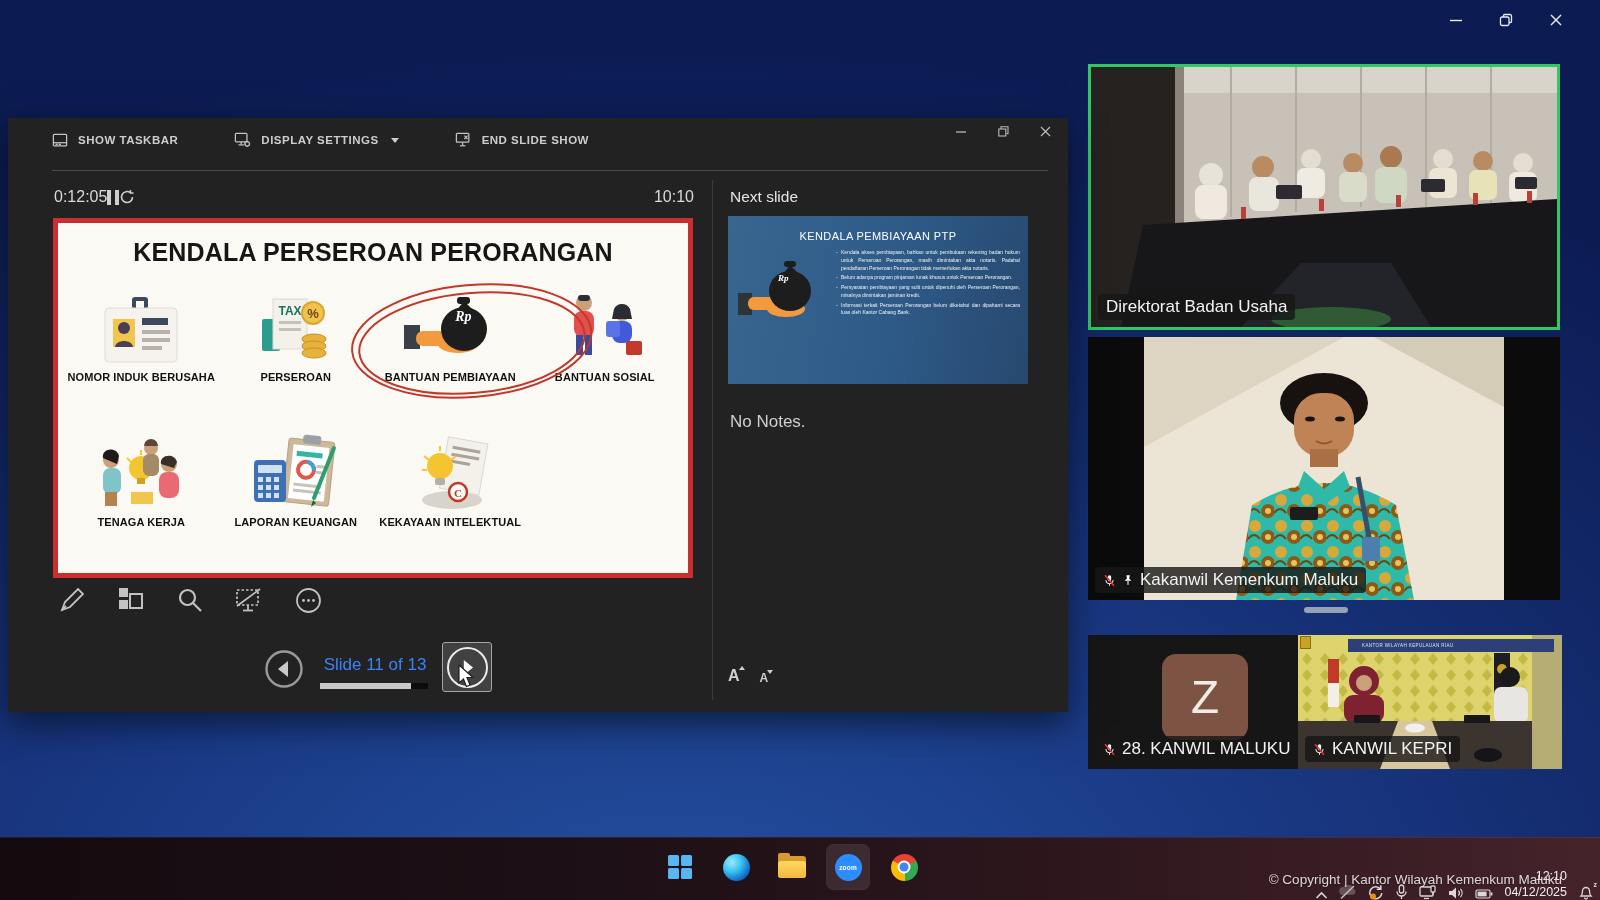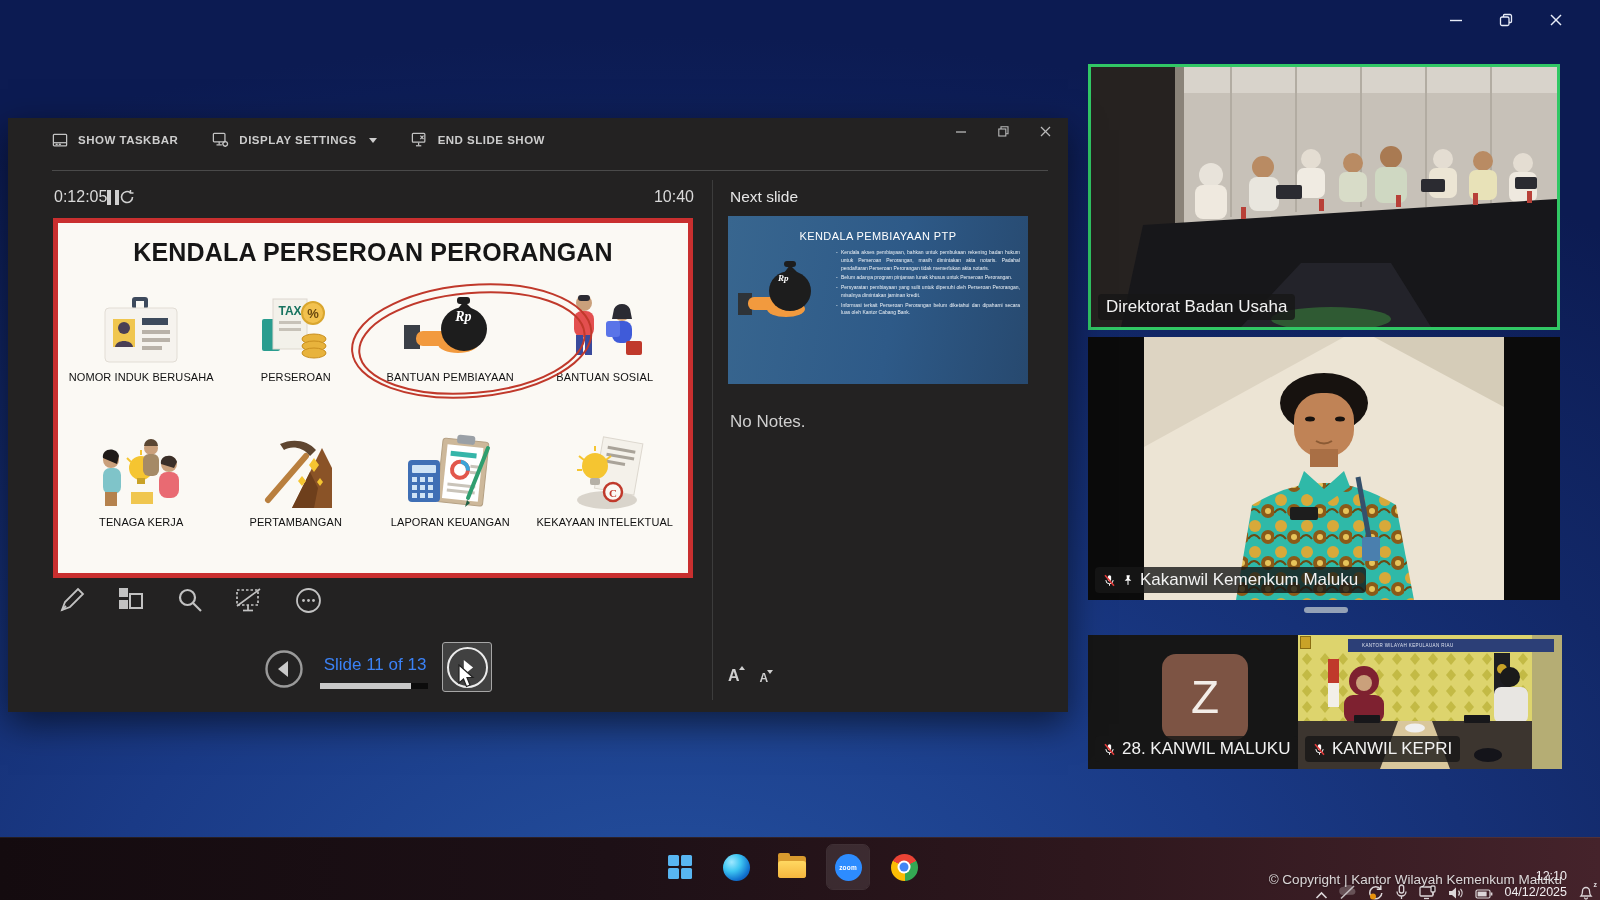--- a/index.html
+++ b/index.html
@@ -8,40 +8,40 @@
     background:radial-gradient(1500px 900px at 42% 104%, #24509f 0%, #1a3a86 38%, #122868 70%, #0c1b52 100%);}
   svg{display:block}
   
   .screen-controls{position:absolute;top:10px;right:34px;display:flex;gap:30px;z-index:5}
   .sc-btn{width:20px;height:20px;display:flex;align-items:center;justify-content:center;color:#e8edf8}
   
   .pw{position:absolute;left:8px;top:118px;width:1060px;height:594px;background:#232222;
       box-shadow:0 12px 34px rgba(0,0,0,.55);z-index:2}
   .pw-controls{position:absolute;top:4px;right:12px;display:flex;gap:20px;color:#b9b9b9}
   .pw-btn{width:22px;height:18px;display:flex;align-items:center;justify-content:center}
-  .pw-toolbar{position:absolute;top:14px;left:44px;display:flex;gap:34px;align-items:center}
+  .pw-toolbar{position:absolute;top:14px;left:44px;display:flex;gap:56px;align-items:center}
   .tb-item{display:flex;gap:10px;align-items:center;font-size:11.5px;font-weight:700;
            letter-spacing:.5px;color:#cdcdcd;cursor:default}
   .tb-item .icn{color:#c4c4c4}
   .dd-arrow{width:0;height:0;border-left:4px solid transparent;border-right:4px solid transparent;
             border-top:5px solid #cdcdcd;margin-left:2px}
   .pw-sep{position:absolute;top:52px;left:44px;right:20px;height:1px;background:#4a4a4a}
   .timer{position:absolute;top:70px;left:46px;display:flex;align-items:center;
          color:#d9d9d9;font-size:16px}
   .pause{display:flex;gap:4px}
   .pause span{width:4px;height:15px;background:#cfcfcf;display:block}
   .clock{position:absolute;top:70px;left:560px;width:126px;text-align:right;color:#d9d9d9;font-size:16px}
   
   .slide{position:absolute;left:45px;top:100px;width:640px;height:360px;background:#fbf9f4;
          border:5px solid #c92f2f;box-sizing:border-box;overflow:hidden}
   .slide-title{margin-top:15px;text-align:center;font-size:25px;font-weight:800;color:#161616;letter-spacing:.2px}
   .slide-grid{position:absolute;left:6px;right:6px;top:56px;bottom:4px;display:flex;flex-wrap:wrap}
   .slide-cell{width:25%;height:50%;display:flex;flex-direction:column;align-items:center;box-sizing:border-box}
   .slide-cell .art{height:88px;display:flex;align-items:flex-end;justify-content:center;position:relative}
-  .slide-cell .lab{margin-top:4px;font-size:11px;font-weight:400;color:#111;text-align:center;letter-spacing:.1px}
+  .slide-cell .lab{margin-top:4px;font-size:11px;font-weight:700;color:#111;text-align:center;letter-spacing:.1px}
   .rp-big{position:absolute;left:53px;top:30px;color:#fff;font-family:"Liberation Serif",serif;
           font-style:italic;font-weight:700;font-size:14px}
   .annot{position:absolute;left:288px;top:50px;width:252px;height:142px;pointer-events:none}
   
   .tools{position:absolute;left:50px;top:468px;display:flex;gap:31px;color:#c2c2c2}
   .tool{width:28px;height:28px;display:flex;align-items:center;justify-content:center}
   
   .nav-left{position:absolute;left:256px;top:531px;width:40px;height:40px;color:#a9a9a9}
   .nav-text{position:absolute;left:302px;top:537px;width:130px;text-align:center;font-size:17px;color:#3b82f6}
   .progressbar{position:absolute;left:312px;top:565px;width:108px;height:6px;background:#0c0c0c}
@@ -214,21 +214,21 @@
           <span></span>
           <span></span>
         </span>
       <span class="icn">
         <svg width="16" height="16" viewBox="0 0 16 16" fill="none" stroke="#cfcfcf" stroke-width="1.6">
           <path d="M13.5 8a5.5 5.5 0 1 1-2-4.2"></path>
             <path d="M11.5 1v3h3" stroke-width="1.4"></path>
           </svg>
       </span>
     </div>
-    <div class="clock">10:40</div>
+    <div class="clock">10:10</div>
 
     <div class="slide">
       <div class="slide-title">KENDALA PERSEROAN PERORANGAN</div>
       <div class="slide-grid">
 
         <div class="slide-cell">
           <div class="art">
             <svg width="90" height="72" viewBox="0 0 90 72">
               <rect x="36" y="2" width="16" height="12" rx="3" fill="#3d4a5c"></rect>
               <rect x="40" y="6" width="8" height="10" fill="#fbf9f4"></rect>
@@ -316,36 +316,20 @@
               <rect x="48" y="20" width="16" height="22" rx="6" fill="#a58a66"></rect>
               <circle cx="74" cy="30" r="8" fill="#caa07b"></circle>
               <path d="M66 30c-2-9 13-12 16-2l-3 6z" fill="#3a2f28"></path>
               <rect x="64" y="38" width="20" height="26" rx="8" fill="#e96a72"></rect>
               <rect x="36" y="58" width="22" height="12" fill="#f0c64f"></rect>
             </svg>
           </div>
           <div class="lab">TENAGA KERJA</div>
         </div>
 
-        <div class="slide-cell">
-          <div class="art">
-            <svg width="88" height="78" viewBox="0 0 88 78">
-              <path d="M40 74 L70 14 L80 34 L80 74 Z" fill="#8a5327"></path>
-              <path d="M40 74 L58 38 L66 54 L62 74 Z" fill="#6e3f1c"></path>
-              <line x1="16" y1="66" x2="54" y2="22" stroke="#b97f3e" stroke-width="6" stroke-linecap="round"></line>
-              <path d="M28 10 C40 4 56 6 64 16 L58 22 C50 12 38 12 32 16 Z" fill="#5f4630"></path>
-              <g fill="#f5c531">
-                <path d="M62 24 l5 7 -5 7 -5 -7z"></path>
-                  <path d="M50 42 l4 5 -4 5 -4 -5z"></path>
-                  <path d="M68 44 l3 4 -3 4 -3 -4z"></path>
-              </g>
-            </svg>
-          </div>
-          <div class="lab">PERTAMBANGAN</div>
-        </div>
 
         <div class="slide-cell">
           <div class="art">
             <svg width="92" height="80" viewBox="0 0 92 80">
               <g transform="rotate(6 58 38)">
                 <rect x="36" y="8" width="46" height="64" rx="3" fill="#cdb89a" stroke="#b5a184"></rect>
                 <rect x="41" y="14" width="36" height="54" fill="#ffffff"></rect>
                 <rect x="50" y="3" width="18" height="9" rx="3" fill="#9aa0a6"></rect>
                 <rect x="45" y="20" width="26" height="5" fill="#35b5a9"></rect>
                 <circle cx="56" cy="38" r="8" fill="none" stroke="#e2574c" stroke-width="4"></circle>

